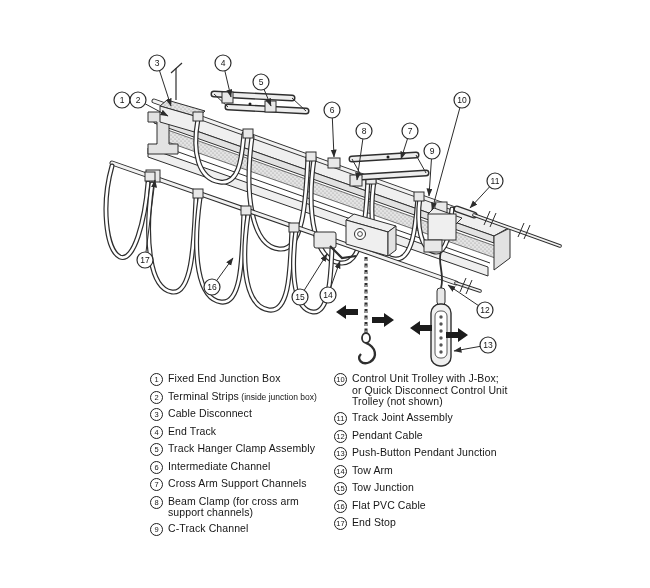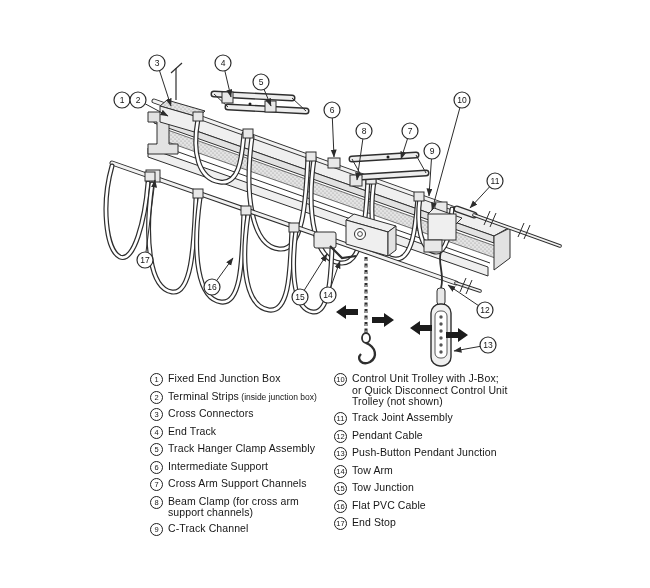--- a/index.html
+++ b/index.html
@@ -255,33 +255,33 @@
       <div class="legend-item">
         <span class="lnum">1</span>
         <span class="ltext">Fixed End Junction Box</span>
       </div>
       <div class="legend-item">
         <span class="lnum">2</span>
         <span class="ltext">Terminal Strips<span class="lnote"> (inside junction box)</span></span>
       </div>
       <div class="legend-item">
         <span class="lnum">3</span>
-        <span class="ltext">Cross Connectors</span>
+        <span class="ltext">Cable Disconnect</span>
       </div>
       <div class="legend-item">
         <span class="lnum">4</span>
         <span class="ltext">End Track</span>
       </div>
       <div class="legend-item">
         <span class="lnum">5</span>
         <span class="ltext">Track Hanger Clamp Assembly</span>
       </div>
       <div class="legend-item">
         <span class="lnum">6</span>
-        <span class="ltext">Intermediate Support</span>
+        <span class="ltext">Intermediate Channel</span>
       </div>
       <div class="legend-item">
         <span class="lnum">7</span>
         <span class="ltext">Cross Arm Support Channels</span>
       </div>
       <div class="legend-item">
         <span class="lnum">8</span>
         <span class="ltext">Beam Clamp (for cross arm
 support channels)</span>
       </div>

